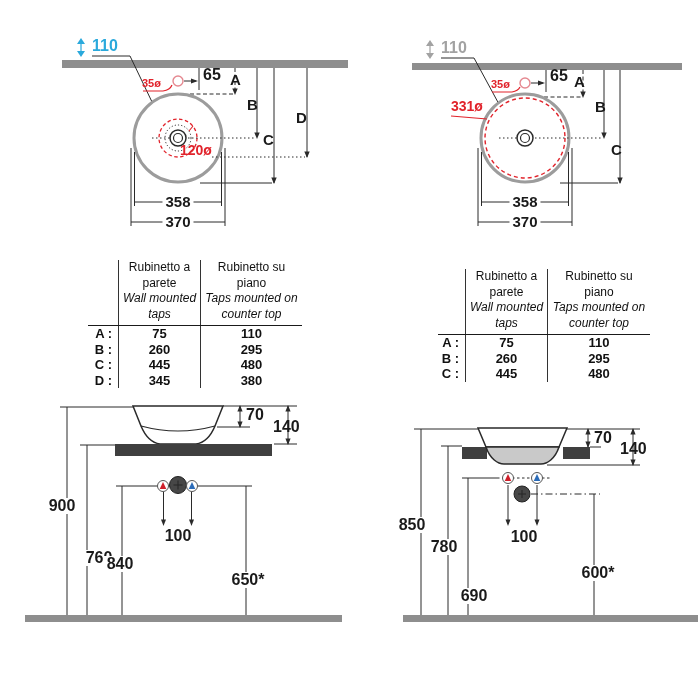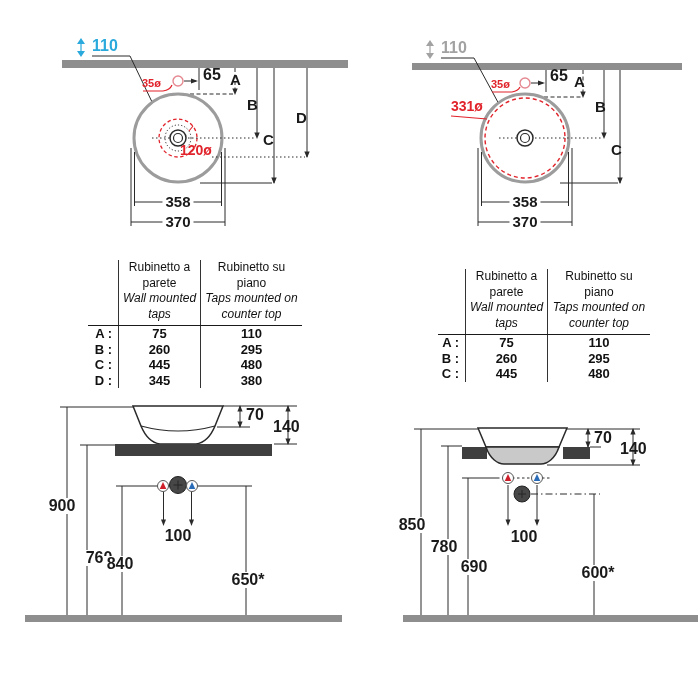--- a/index.html
+++ b/index.html
@@ -264,17 +264,17 @@
   <span class="lbl mid bg" style="left:62px;top:498px;">900</span>
   <span class="lbl mid bg" style="left:99px;top:550px;">760</span>
   <span class="lbl mid bg" style="left:120px;top:556px;">840</span>
   <span class="lbl mid bg" style="left:248px;top:572px;">650*</span>
   <span class="lbl mid" style="left:178px;top:528px;">100</span>
 
   <span class="lbl" style="left:594px;top:430px;">70</span>
   <span class="lbl" style="left:620px;top:441px;">140</span>
   <span class="lbl mid bg" style="left:412px;top:517px;">850</span>
   <span class="lbl mid bg" style="left:444px;top:539px;">780</span>
-  <span class="lbl mid bg" style="left:474px;top:559px;">690</span>
+  <span class="lbl mid bg" style="left:474px;top:588px;">690</span>
   <span class="lbl mid bg" style="left:598px;top:565px;">600*</span>
   <span class="lbl mid" style="left:524px;top:529px;">100</span>
 
 </div>
 
 </body></html>

